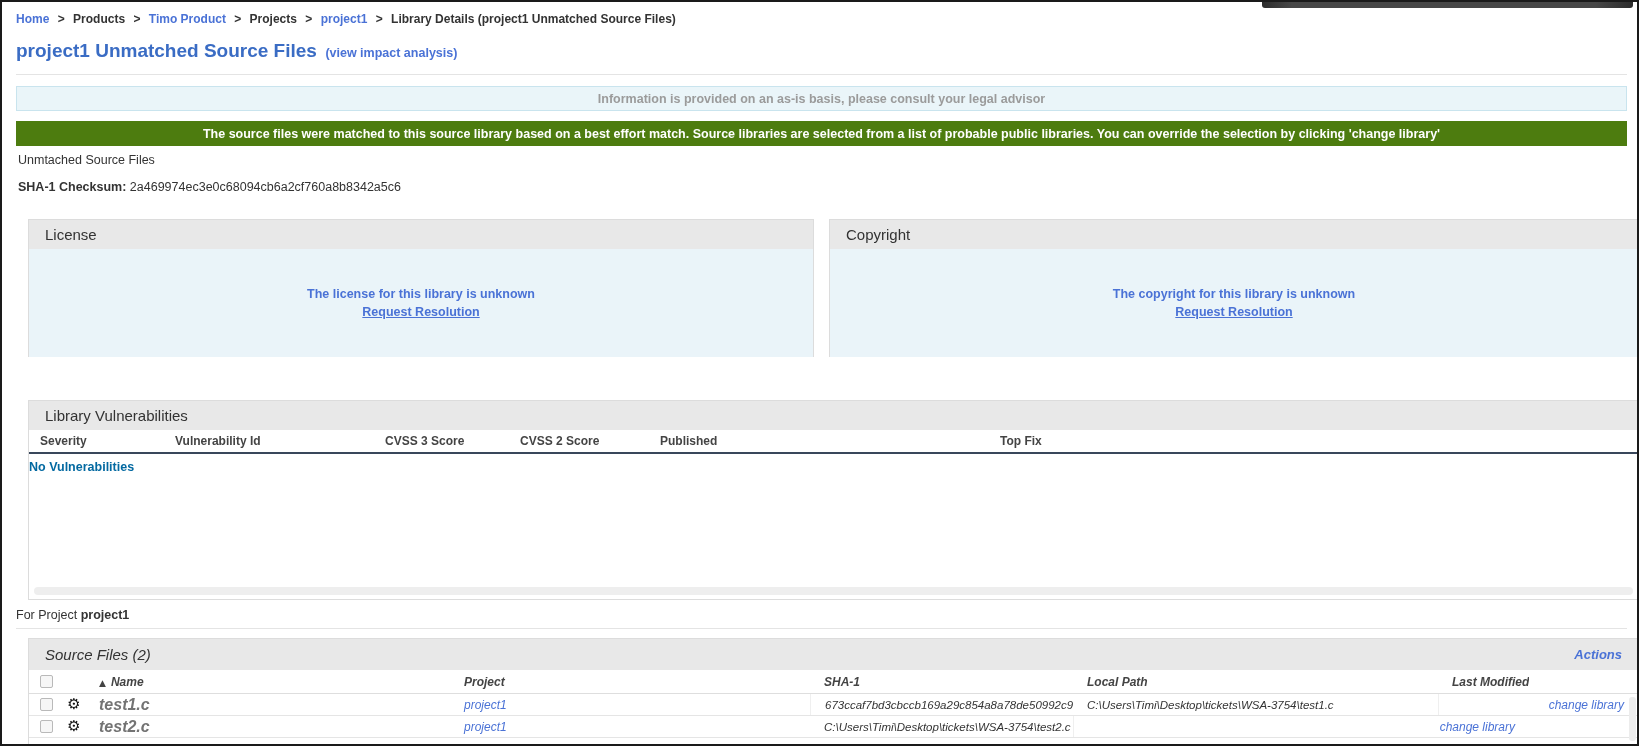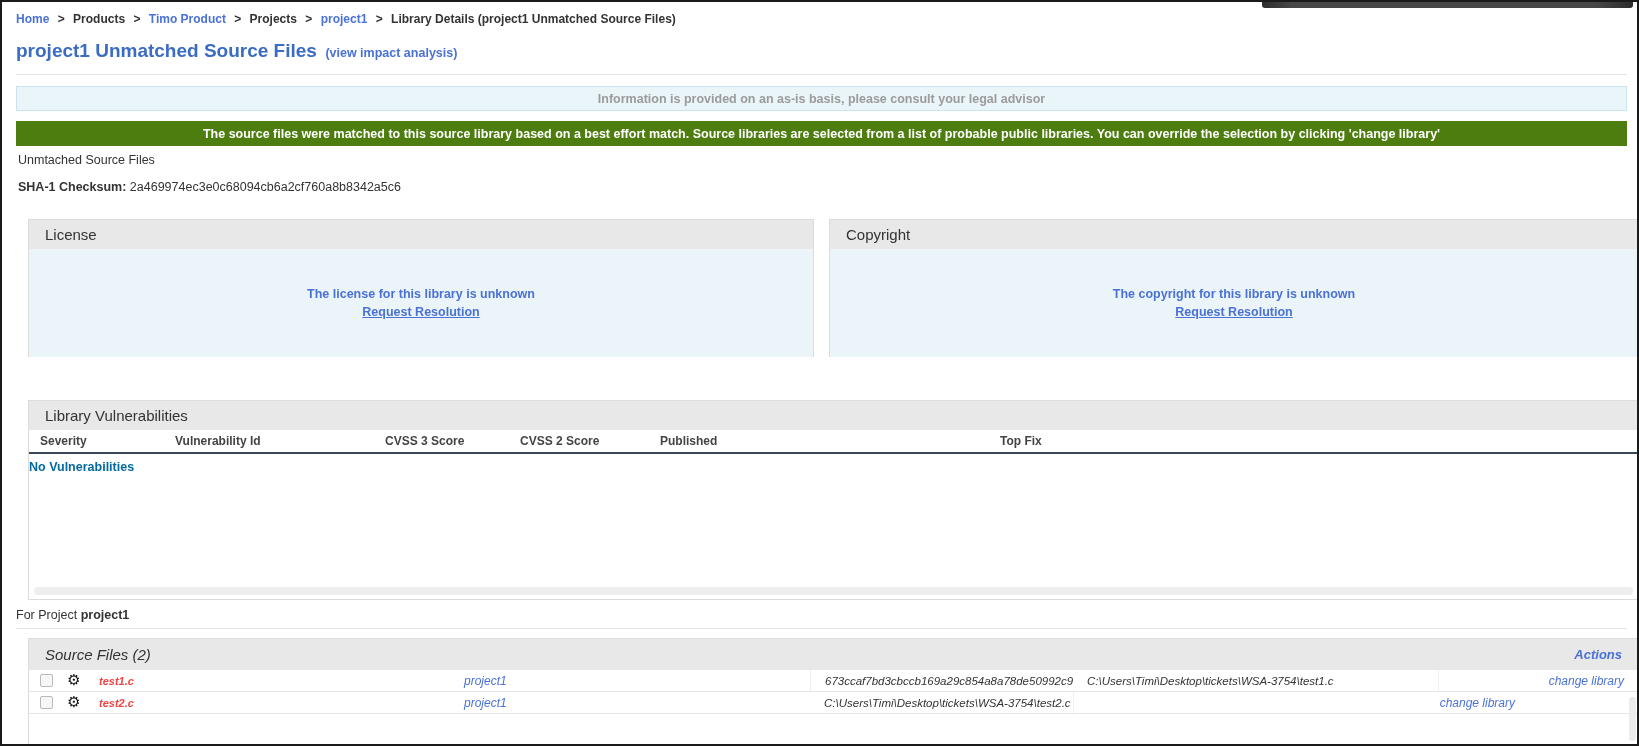--- a/index.html
+++ b/index.html
@@ -68,21 +68,21 @@
   #source-bar { justify-content:space-between; height:31px; }
   #source-actions { font-size:13px; font-weight:600; }
   .sf-grid { display:grid; grid-template-columns:34px 22px 365px 360px 263px 365px 91px 1fr; align-items:center; }
   #sf-head { height:24px; font-size:12px; font-weight:600; color:#444; border-bottom:1px solid #dedede; }
   .sf-row { height:22px; font-size:11.5px; border-bottom:1px solid #e5e5e5; }
   .cell-pad { padding-left:14px; white-space:nowrap; overflow:hidden; }
   .cell-cb { display:flex; justify-content:center; }
   .checkbox { width:13px; height:13px; border:1px solid #b9b9b9; background:#f6f6f6; border-radius:2px; }
   .gear { font-family:"DejaVu Sans", sans-serif; font-size:15px; color:#141414; line-height:1; cursor:pointer; }
   .sort-arrow { font-family:"DejaVu Sans", sans-serif; font-size:9px; color:#444; margin-right:5px; }
-  .sf-name { font-weight:600; color:#ef4444; font-size:11px; }
+  .sf-name { font-weight:600; color:#737373; font-size:16px; }
   .sf-link { font-size:12px; }
   .cell-sha, .cell-path { color:#333; }
   .cell-sha { border-left:1px solid #efefef; height:100%; display:flex; align-items:center; }
   .cell-lastmod { border-left:1px solid #efefef; height:100%; }
   .cell-action { text-align:right; padding-right:14px; font-size:12px; }
   #sf-vscroll { position:absolute; right:2px; top:58px; width:7px; height:44px; background:#ececec; border-radius:3px; }
 </style>
 </head>
 <body>
 
@@ -165,20 +165,34 @@
     <span class="bold">project1</span>
   </div>
   <div id="rule-project" class="abs rule"></div>
 
   <div id="source-panel" class="abs panel">
     <div id="source-bar" class="panel-bar">
       <span>Source Files (2)</span>
       <span id="source-actions" class="blue-link">Actions</span>
     </div>
 
+    <div id="sf-head" class="sf-grid">
+      <span class="cell-cb">
+          <span class="checkbox"></span>
+        </span>
+      <span></span>
+      <span class="cell-pad">
+        <span class="sort-arrow">▲</span><span>Name</span>
+      </span>
+      <span class="cell-pad">Project</span>
+      <span class="cell-pad">SHA-1</span>
+      <span class="cell-pad">Local Path</span>
+      <span class="cell-pad">Last Modified</span>
+      <span></span>
+    </div>
 
     <div class="sf-grid sf-row">
       <span class="cell-cb">
           <span class="checkbox"></span>
         </span>
       <span class="cell-cb gear">⚙</span>
       <span class="cell-pad sf-name">test1.c</span>
       <span class="cell-pad sf-link blue-link">project1</span>
       <span class="cell-pad cell-sha">673ccaf7bd3cbccb169a29c854a8a78de50992c9</span>
       <span class="cell-pad cell-path">C:\Users\Timi\Desktop\tickets\WSA-3754\test1.c</span>

